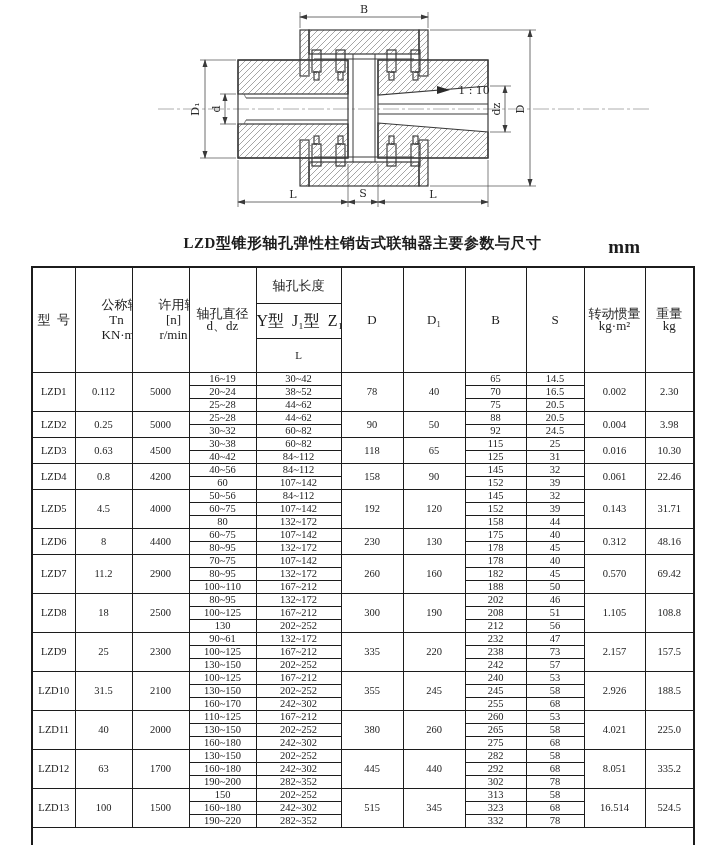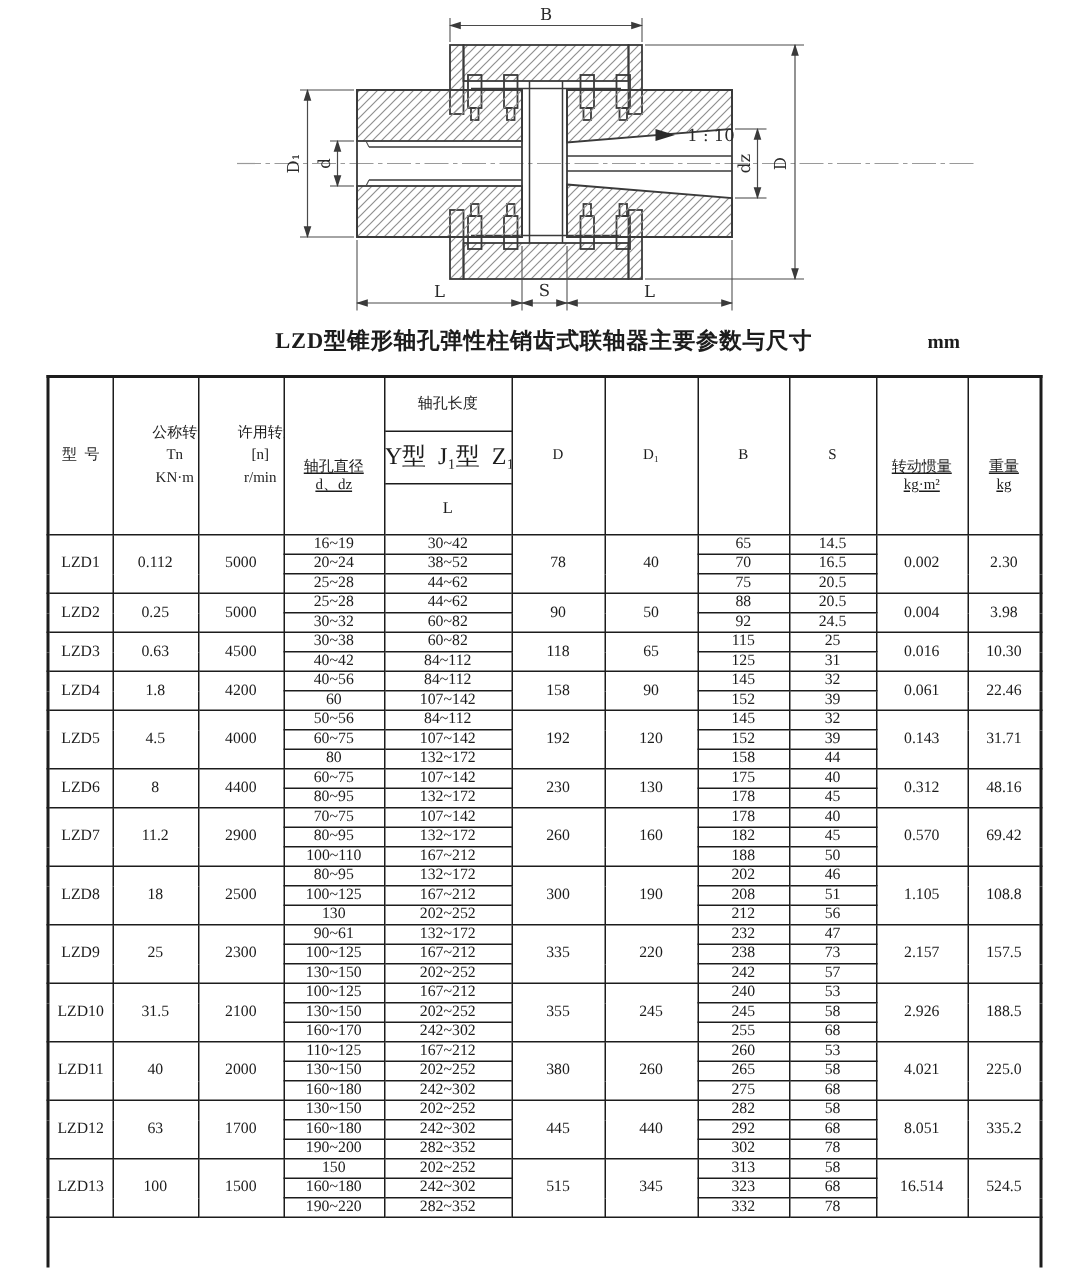--- a/index.html
+++ b/index.html
@@ -10,38 +10,38 @@
   }
   .drawing-wrap{width:725px;height:218px;}
   svg text{font-family:"DejaVu Serif",serif;font-size:11px;fill:#2a2a2a;}
   .o{fill:none;stroke:#3a3a3a;stroke-width:1.2;}
   .f{fill:url(#hatch);stroke:#3a3a3a;stroke-width:1.2;}
   .ln{stroke:#3a3a3a;stroke-width:1;}
   .thin{stroke:#4a4a4a;stroke-width:0.7;}
   .dim{stroke:#4a4a4a;stroke-width:0.8;}
   .cl{stroke:#9a9a9a;stroke-width:0.8;}
 
-  .title-row{position:relative;height:26px;margin-top:0;}
+  .title-row{position:relative;height:26px;margin-top:16px;}
   .doc-title{display:block;text-align:center;font-size:15px;font-weight:bold;letter-spacing:0.5px;}
-  .unit-label{position:absolute;right:85px;top:2px;font-size:13px;font-weight:bold;}
+  .unit-label{position:absolute;right:85px;top:2px;font-size:19px;font-weight:bold;}
 
   table.params{
     table-layout:fixed;border-collapse:collapse;
     margin:6px 0 0 31px;width:662px;
     border:2px solid #1c1c1c;
     font-size:10.5px;
   }
   table.params td{
     border:1px solid #1c1c1c;text-align:center;vertical-align:middle;
     padding:0;line-height:12px;overflow:hidden;white-space:pre;
   }
-  tr.h1 td{height:20px;font-size:10px;}
+  tr.h1 td{height:20px;font-size:13px;}
   tr.h2 td{height:19px;font-size:16px;}
   tr.h3 td{height:19px;font-size:11px;}
-  .vstack{display:flex;flex-direction:column;justify-content:flex-end;height:52px;padding:2px 0;text-decoration:underline;}
+  .vstack{display:flex;flex-direction:column;justify-content:center;height:52px;padding:2px 0;}
   .vstack3{display:flex;flex-direction:column;justify-content:center;gap:3px;height:52px;margin-left:26px;}
   tr.drow{height:13px;}
   tr.notes-row td{
     height:42px;text-align:left;vertical-align:middle;
     font-size:11px;line-height:17px;padding-left:18px;
   }
 </style>
 </head>
 <body>
 
@@ -287,21 +287,21 @@
         <td rowspan="2">10.30</td>
       </tr>
       <tr class="drow">
         <td>40~42</td>
         <td>84~112</td>
         <td>125</td>
         <td>31</td>
       </tr>
       <tr class="drow">
         <td rowspan="2">LZD4</td>
-        <td rowspan="2">1.8</td>
+        <td rowspan="2">0.8</td>
         <td rowspan="2">4200</td>
         <td>40~56</td>
         <td>84~112</td>
         <td rowspan="2">158</td>
         <td rowspan="2">90</td>
         <td>145</td>
         <td>32</td>
         <td rowspan="2">0.061</td>
         <td rowspan="2">22.46</td>
       </tr>

